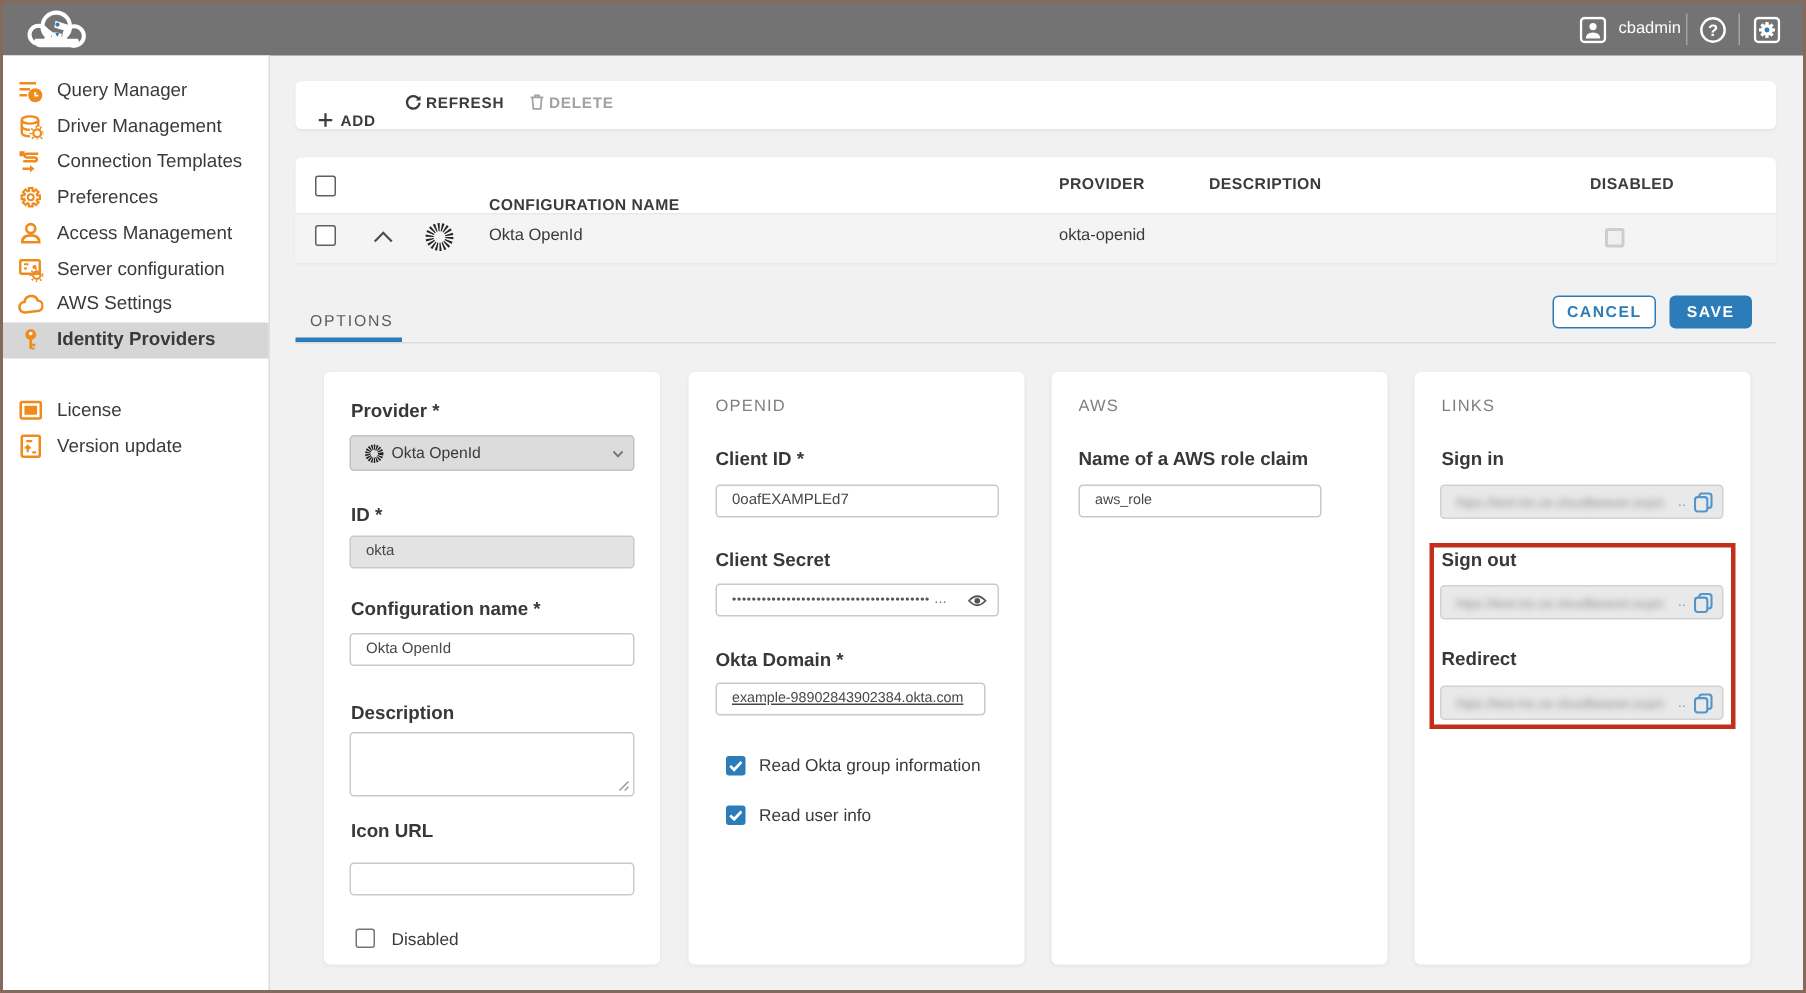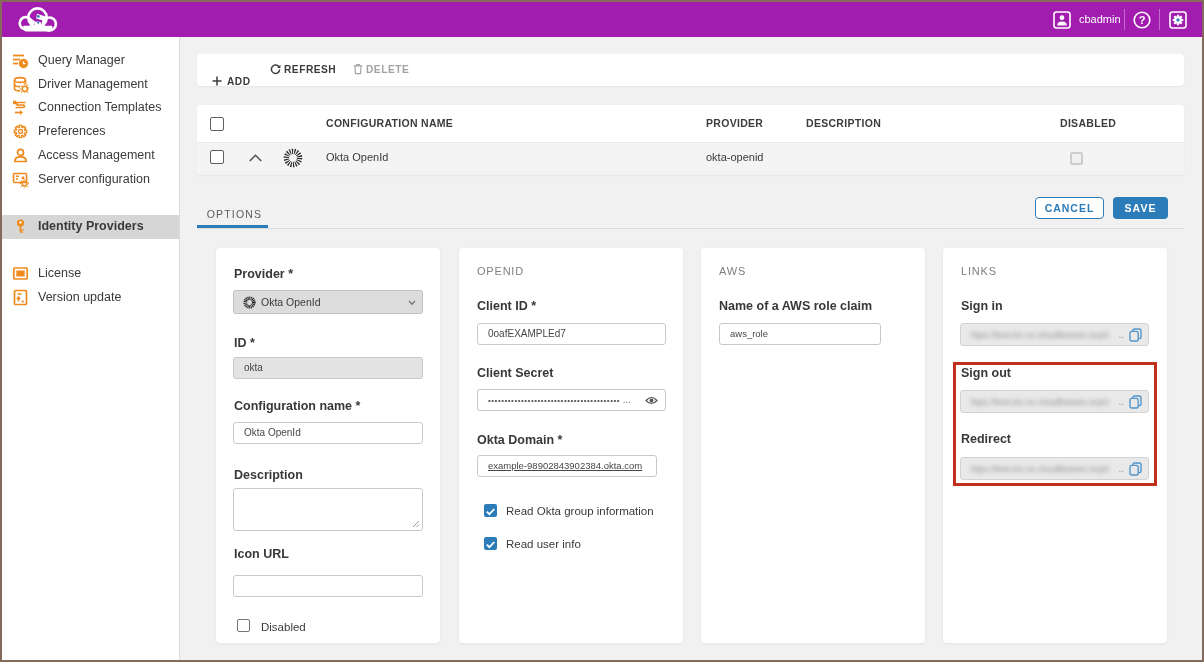--- a/index.html
+++ b/index.html
@@ -3,21 +3,21 @@
 <meta charset="utf-8">
 <style>
   * { margin:0; padding:0; box-sizing:border-box; }
   html,body { width:1204px; height:662px; overflow:hidden; }
   body { font-family:"Liberation Sans", sans-serif; position:relative;
          background:#f1f1f1; }
   .abs { position:absolute; }
   #frame { position:absolute; left:0; top:0; width:1204px; height:662px;
            border:2px solid #85695a; background:#f1f1f1; }
   
-  #hdr { position:absolute; left:0; top:0; width:1200px; height:35px; background:#a21caf; }
+  #hdr { position:absolute; left:0; top:0; width:1200px; height:35px; background:#737373; }
   
   #side { position:absolute; left:0; top:35px; width:178px; height:623px;
           background:#fff; border-right:1px solid #dcdcdc; }
   .mitem { position:absolute; left:0; width:177px; height:23.7px; }
   .mitem .ic { position:absolute; left:10px; top:3px; width:17px; height:17px; }
   .mitem .tx { position:absolute; left:36px; top:0; height:23.7px; line-height:23.7px;
                font-size:12.5px; color:#3a3a3a; white-space:nowrap; }
   .mitem.sel { background:#d6d6d6; }
   .mitem.sel .tx { font-weight:bold; }
   
@@ -137,20 +137,26 @@
     <div class="mitem" style="top:130.5px">
       <svg class="ic" viewBox="0 0 17 17">
           <rect x="1.5" y="2.5" width="13" height="9" rx="1" fill="none" stroke="#ef8b1d" stroke-width="1.6"></rect>
           <path d="M4 5.2 h3 M4 8 h2" stroke="#ef8b1d" stroke-width="1.4"></path>
           <circle cx="11" cy="7" r="1.4" fill="#ef8b1d"></circle>
           <circle cx="12.5" cy="12.5" r="2.4" fill="none" stroke="#ef8b1d" stroke-width="1.4"></circle>
           <circle cx="12.5" cy="12.5" r="4" fill="none" stroke="#ef8b1d" stroke-width="1.5" stroke-dasharray="1 1.9"></circle>
         </svg>
       <div class="tx">Server configuration</div>
     </div>
+    <div class="mitem" style="top:154.2px">
+      <svg class="ic" viewBox="0 0 17 17">
+          <path d="M4.6 12.8 a3.5 3.5 0 0 1 -0.3-7 a4.6 4.6 0 0 1 8.9-0.9 a3.4 3.4 0 0 1 -0.5 6.9 z" transform="translate(0 1.5)" fill="none" stroke="#ef8b1d" stroke-width="1.7"></path>
+        </svg>
+      <div class="tx">AWS Settings</div>
+    </div>
     <div class="mitem sel" style="top:177.9px">
       <svg class="ic" viewBox="0 0 17 17">
           <circle cx="8.5" cy="5" r="3.6" fill="#ef8b1d"></circle>
           <circle cx="8.5" cy="4.4" r="1.2" fill="#fff"></circle>
           <path d="M7.6 8 h1.8 v6.6 h-1.8 z" fill="#ef8b1d"></path>
           <path d="M9.4 11.2 h2.2 v1.6 h-2.2 z M9.4 13.6 h1.6 v1.4 h-1.6 z" fill="#ef8b1d"></path>
         </svg>
       <div class="tx">Identity Providers</div>
     </div>
     <div class="mitem" style="top:225.3px">
@@ -183,21 +189,21 @@
       </svg>REFRESH</div>
   <div class="abs tbtn" style="left:351px;top:52px;height:32px;line-height:32px;color:#a2a2a2;">
     <svg width="10" height="12" viewBox="0 0 13 15" style="vertical-align:-1.5px;margin-right:3px">
         <path d="M2.5 3.5 h8 l-0.8 10 h-6.4 z M1 3.5 h11 M4.8 3.3 v-1.6 h3.4 v1.6" fill="none" stroke="#a2a2a2" stroke-width="1.5"></path>
       </svg>DELETE</div>
 
   <div class="card" style="left:195px;top:103px;width:987px;height:70px;border-radius:4px 4px 0 0;"></div>
   <div class="abs" style="left:195px;top:140px;width:987px;height:33px;background:#f4f4f4;border-top:1px solid #e9e9e9;"></div>
   <div class="abs" style="left:195px;top:103px;width:987px;height:37px;">
     <div class="cb" style="left:13px;top:12px;"></div>
-    <div class="hcell" style="left:129px;">CONFIGURATION NAME</div>
+    <div class="hcell" style="left:129px;margin-top:14px;">CONFIGURATION NAME</div>
     <div class="hcell" style="left:509px;">PROVIDER</div>
     <div class="hcell" style="left:609px;">DESCRIPTION</div>
     <div class="hcell" style="left:863px;">DISABLED</div>
   </div>
   <div class="abs" style="left:195px;top:140px;width:987px;height:33px;">
     <div class="cb" style="left:13px;top:8px;"></div>
     <svg class="abs" style="left:51px;top:11px" width="15" height="10" viewBox="0 0 15 10">
         <path d="M1.8 8 L7.5 2.2 L13.2 8" fill="none" stroke="#4d4d4d" stroke-width="1.5"></path>
       </svg>
     <svg class="abs" style="left:86px;top:6px" width="20" height="20" viewBox="0 0 20 20">

